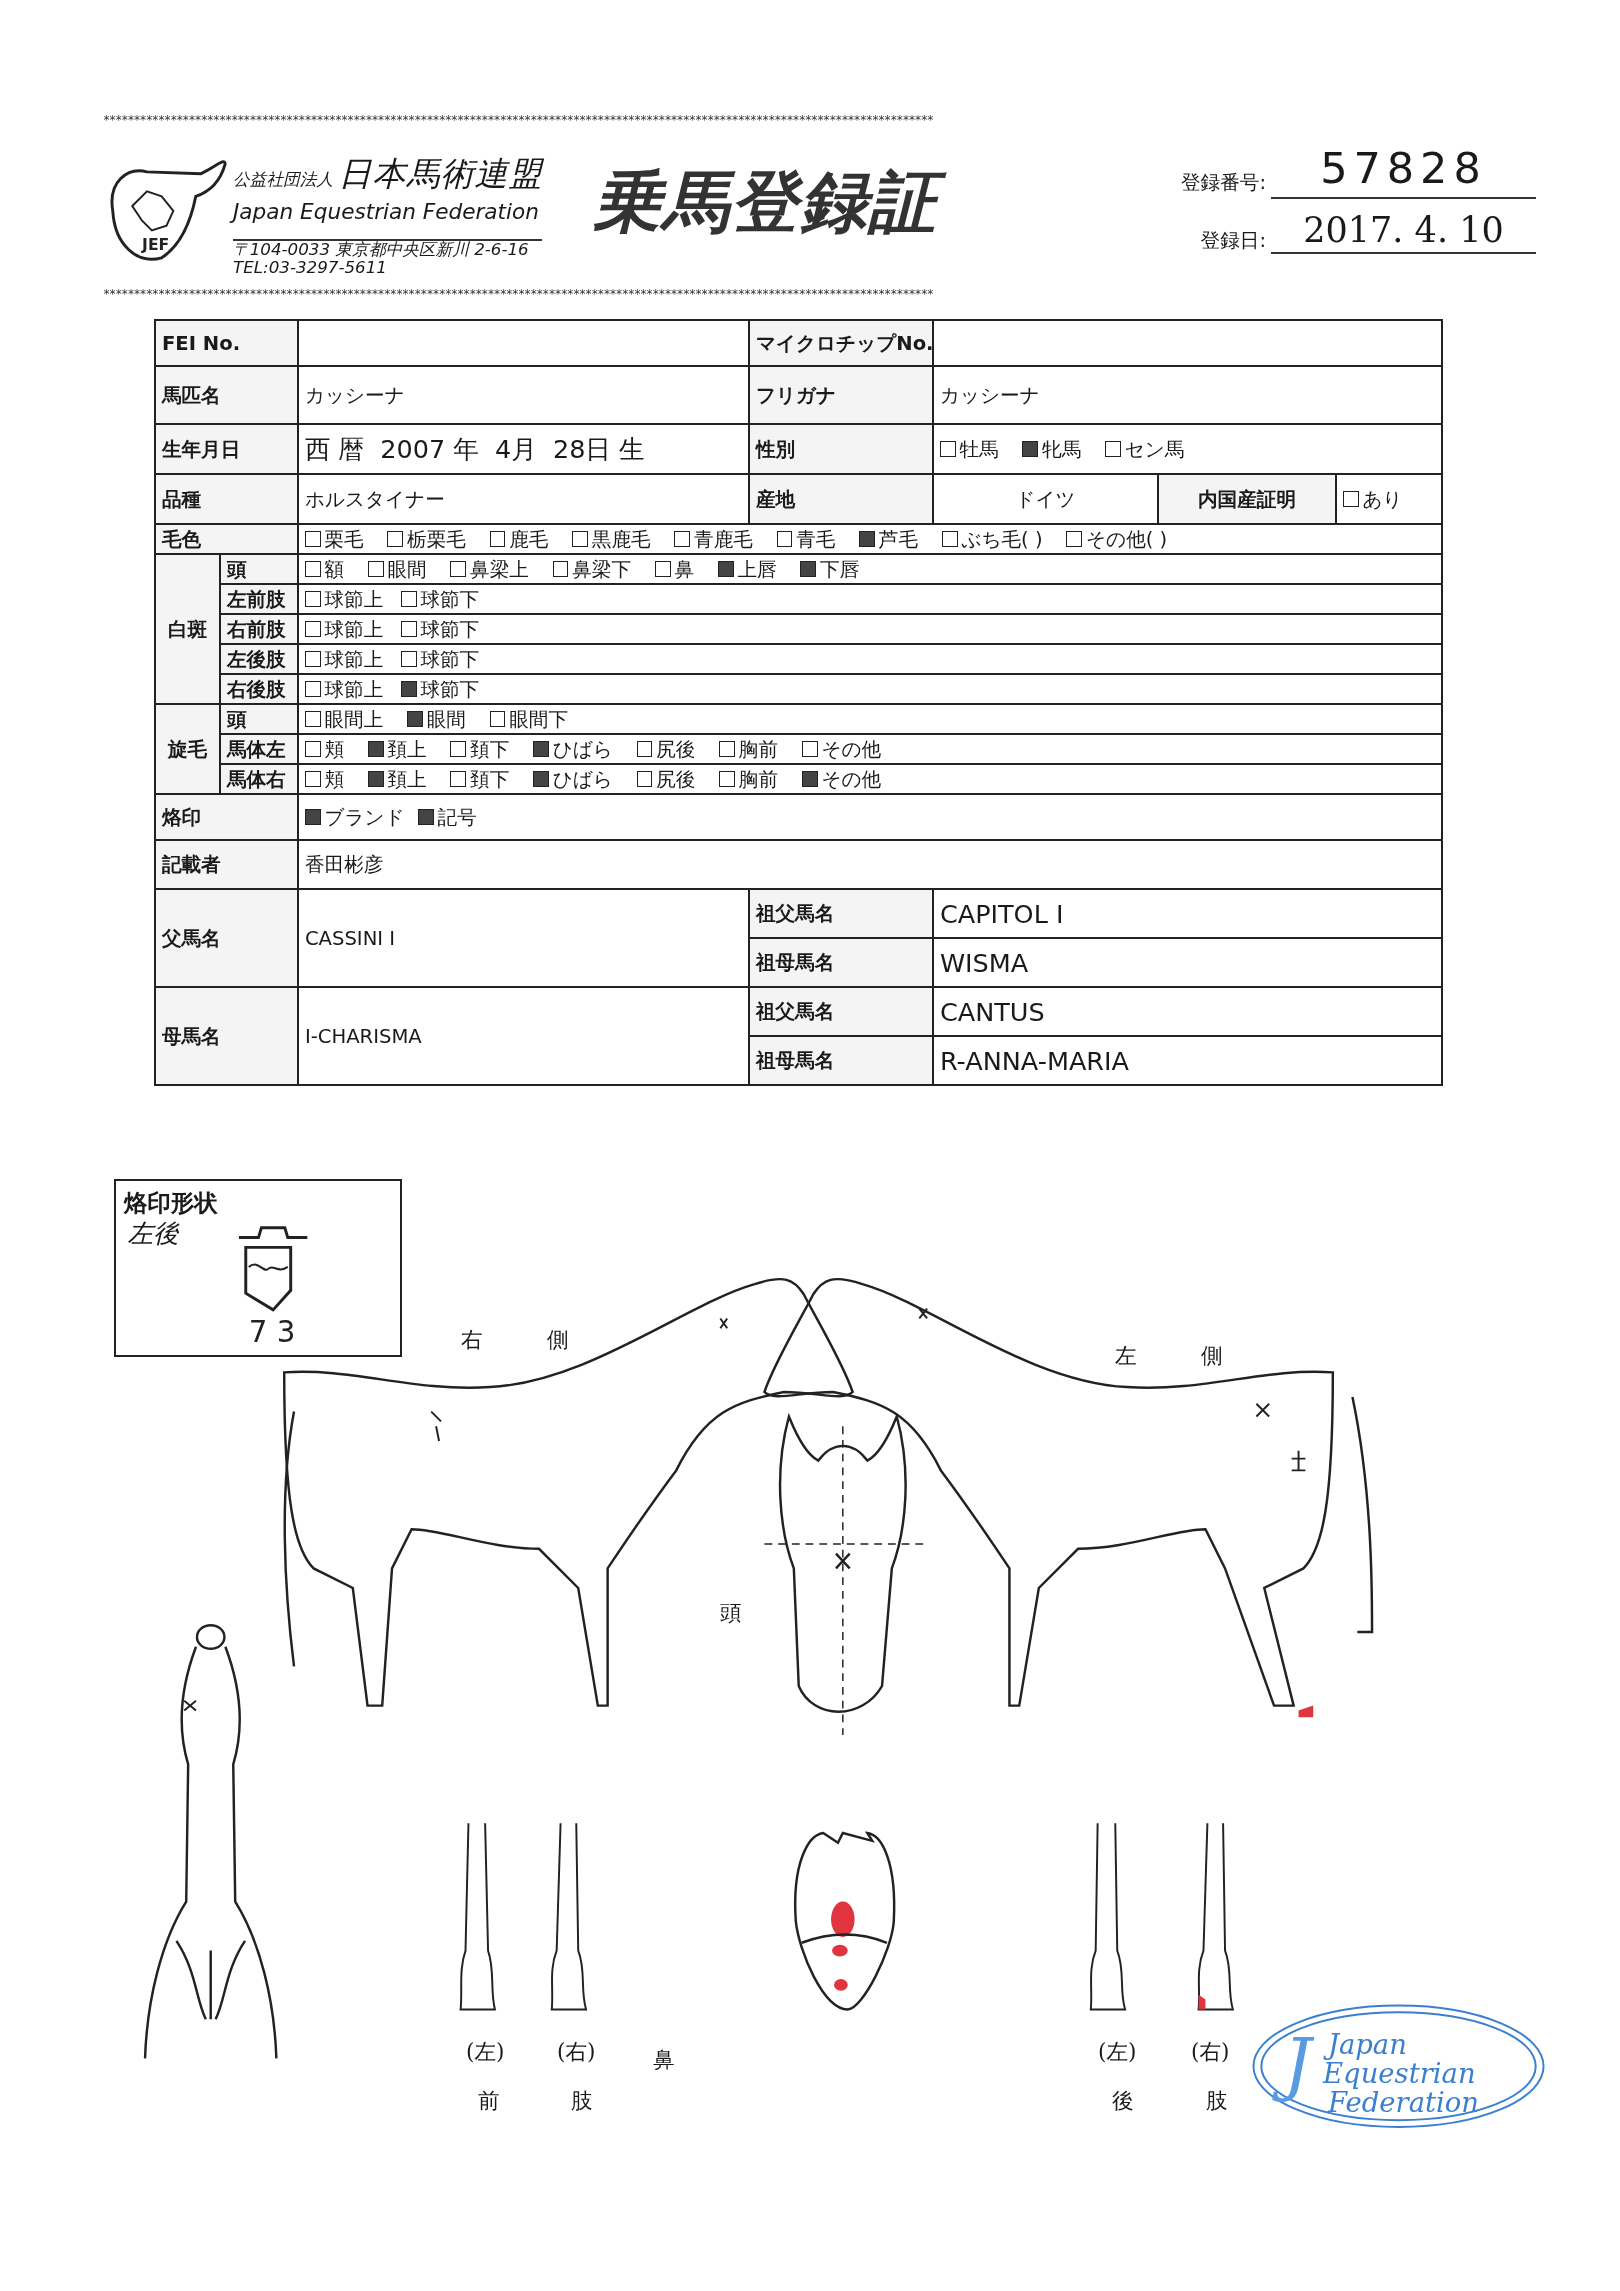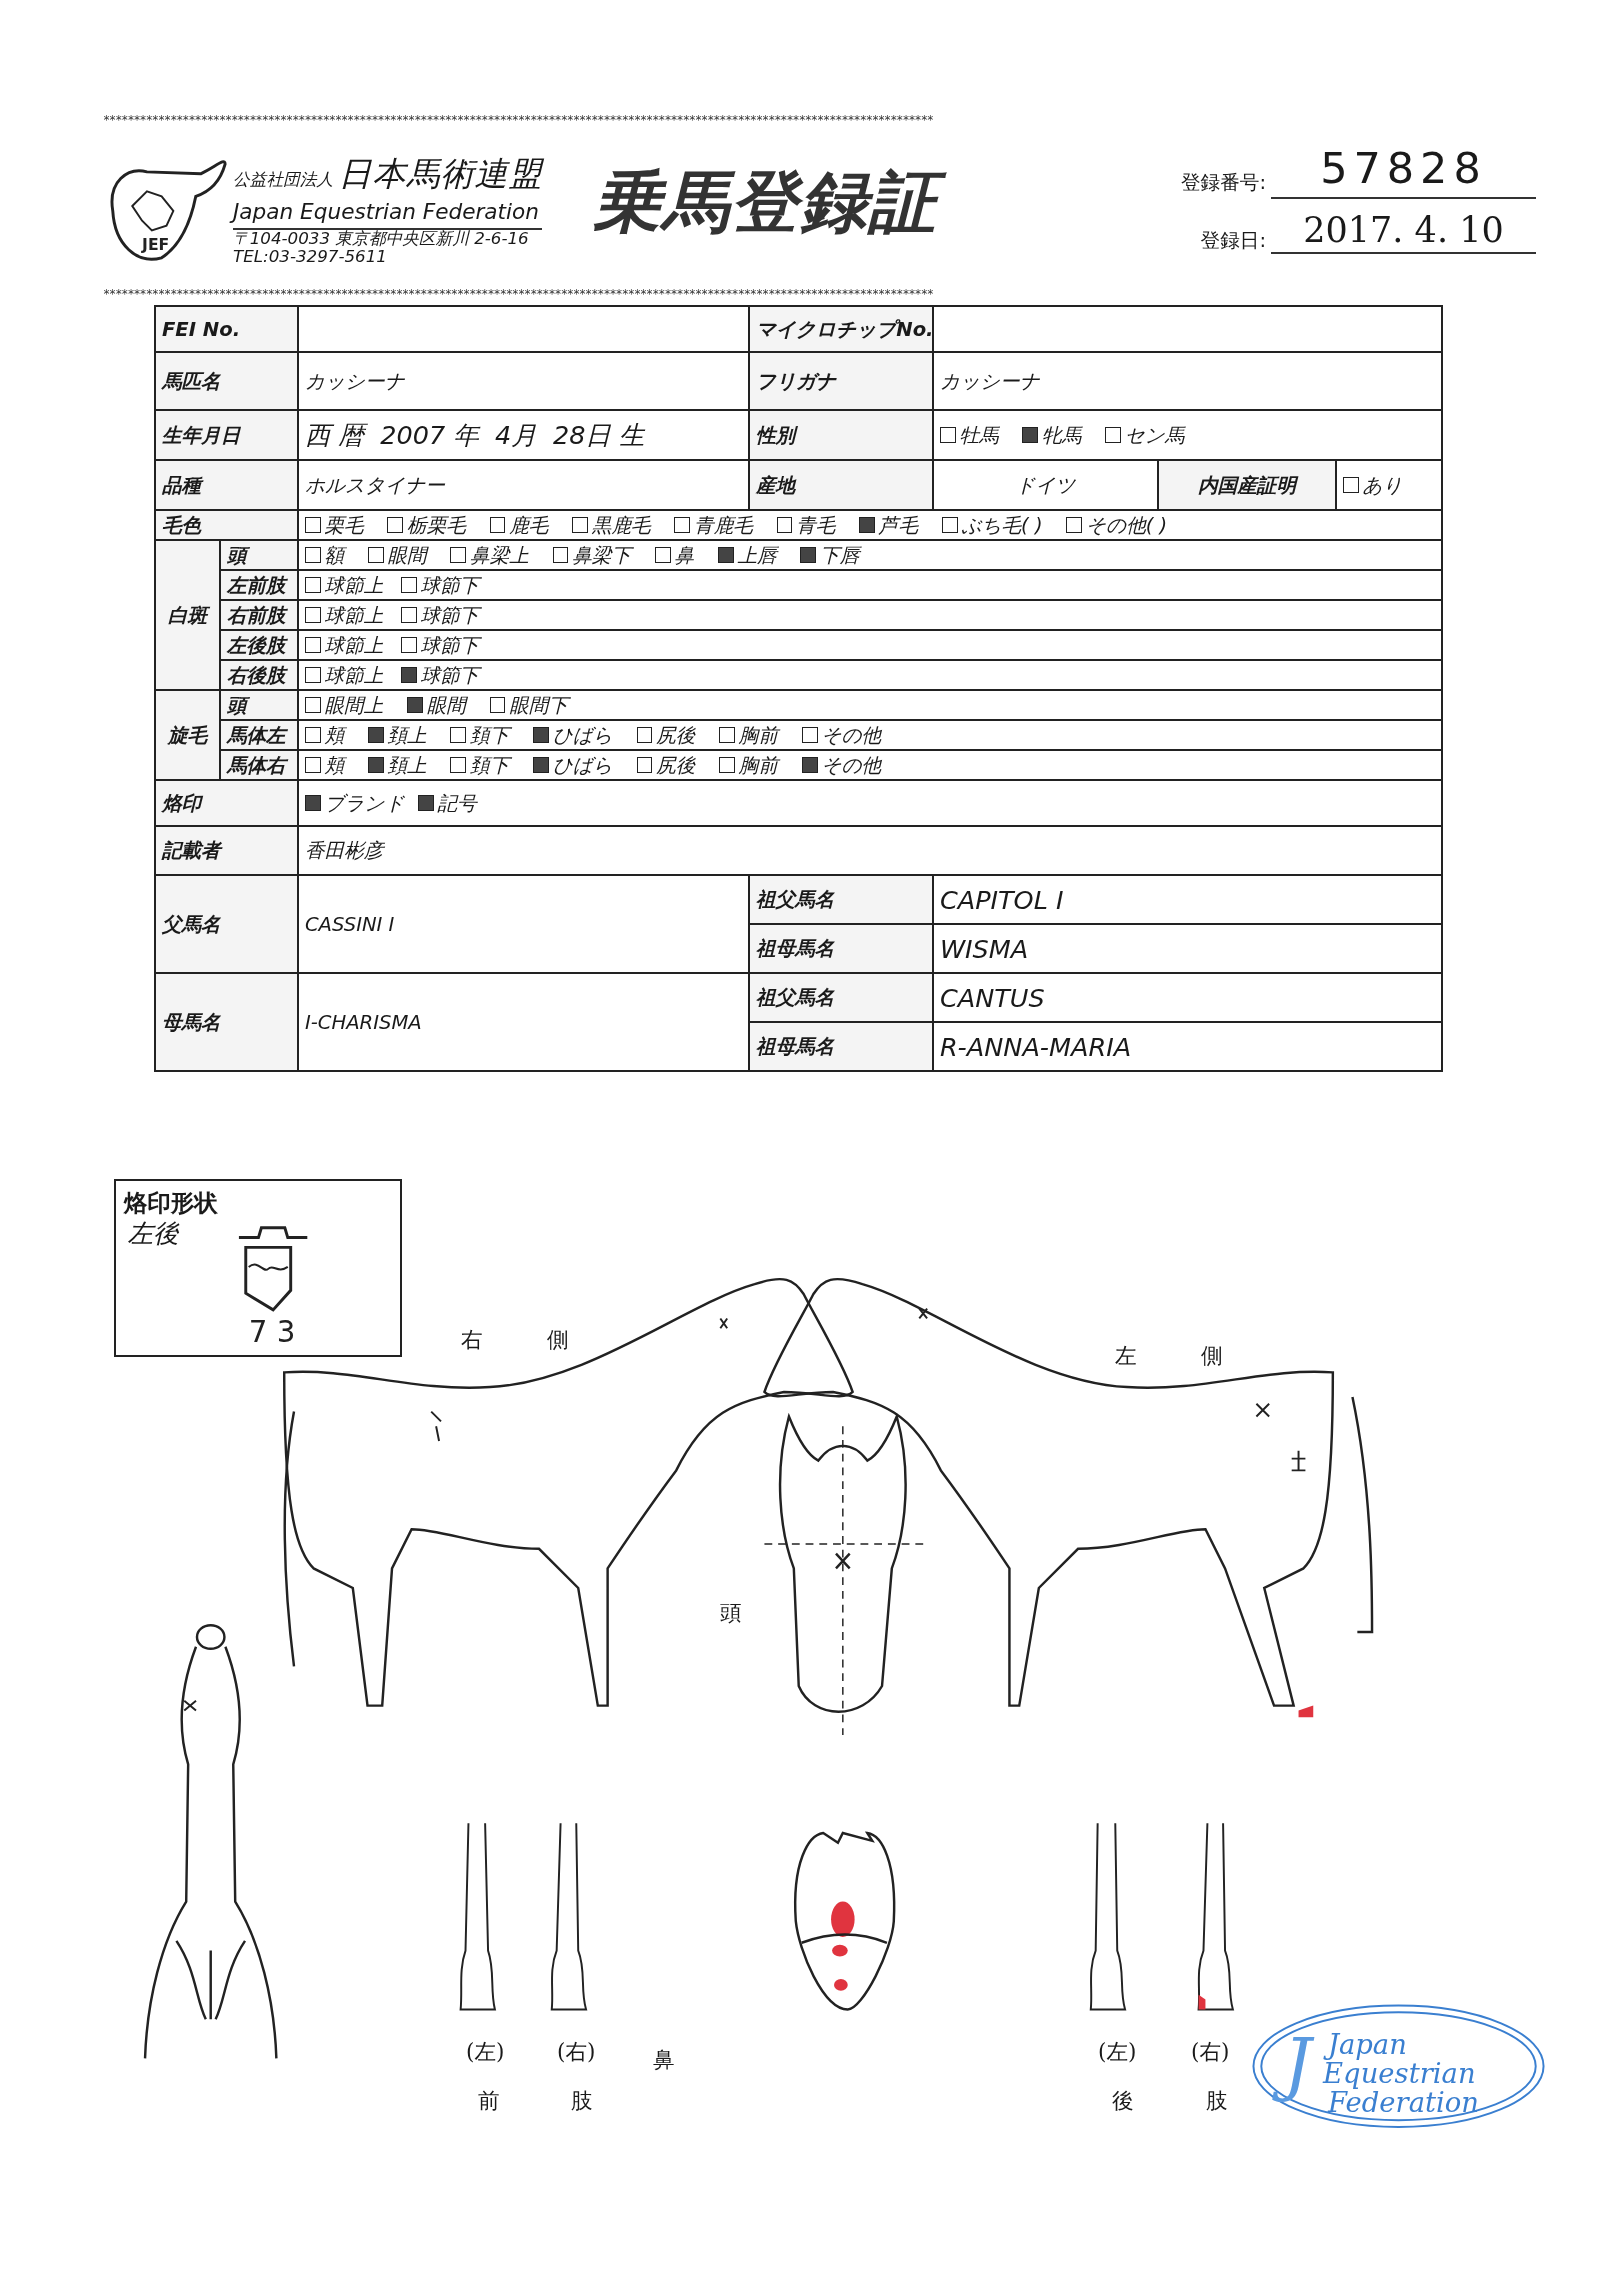--- a/index.html
+++ b/index.html
@@ -5,33 +5,33 @@
   html, body { margin:0; padding:0; background:#fff; }
   body { width:1620px; height:2292px; position:relative; overflow:hidden;
          font-family:"DejaVu Sans", sans-serif; color:#1a1a1a; }
   .stars { position:absolute; left:103px; width:1402px; height:13.7px; overflow:hidden;
            font-family:"DejaVu Sans Mono", monospace; font-size:11.8px; line-height:13.7px;
            letter-spacing:-1px; white-space:nowrap; color:#333; }
   .logo { position:absolute; left:103px; top:152px; width:127px; height:113px; }
   .org { position:absolute; left:233px; top:152px; }
   .org .line1 { font-size:16.7px; font-style:italic; font-weight:normal; }
   .org .line1 big { font-size:33px; letter-spacing:1px; }
-  .org .line2 { font-size:21.6px; font-style:italic; margin-top:2px; border-bottom:2px solid #333; padding-bottom:4px; }
+  .org .line2 { font-size:21.6px; font-style:italic; margin-top:2px; border-bottom:2px solid #333; padding-bottom:15px; }
   .org .line3, .org .line4 { font-size:16.7px; font-style:italic; line-height:17.6px; }
   .doc-title { position:absolute; left:593px; top:157px; font-size:67px; font-weight:bold;
                font-style:italic; color:#333; letter-spacing:2px; }
   .reg { position:absolute; left:1148px; font-size:19.6px; }
   .reg .lab { display:inline-block; width:118px; text-align:right; }
   .reg .val { position:absolute; left:123px; width:265px; border-bottom:2px solid #333;
               text-align:center; }
   .reg-no .val { font-size:43px; letter-spacing:5.9px; top:-29px; height:57px; line-height:57px; }
   .reg-date .val { font-size:35px; font-family:"DejaVu Serif", serif; top:-17.6px; height:43px; line-height:43px; }
 
-  table.form { position:absolute; left:154px; top:305px; width:1288px; border-collapse:collapse;
-               table-layout:fixed;font-style:italic; }
+  table.form { position:absolute; left:154px; top:319px; width:1288px; border-collapse:collapse;
+               table-layout:fixed; }
   table.form td { border:2.5px solid #222; padding:0 5.9px; font-size:19.6px; white-space:nowrap; overflow:hidden; }
   td.lab { background:#f4f4f4; font-weight:bold; font-size:18.6px; }
   td.big { font-size:29px; }
   .cb { display:inline-block; width:13.7px; height:13.7px; border:1.5px solid #222; vertical-align:-1px; margin-right:3.9px; }
   .cb.on { background:#444; }
   .opt { display:inline-block; margin-right:17.6px; }
 
   .brand-box { position:absolute; left:114px; top:1179px; width:284px; height:174px; border:2px solid #222; }
   .brand-box .t { position:absolute; left:7.8px; top:5.9px; font-size:23.5px; font-weight:bold; }
   .brand-box .h { position:absolute; left:11.8px; top:35px; font-size:25.5px; font-style:italic; }

